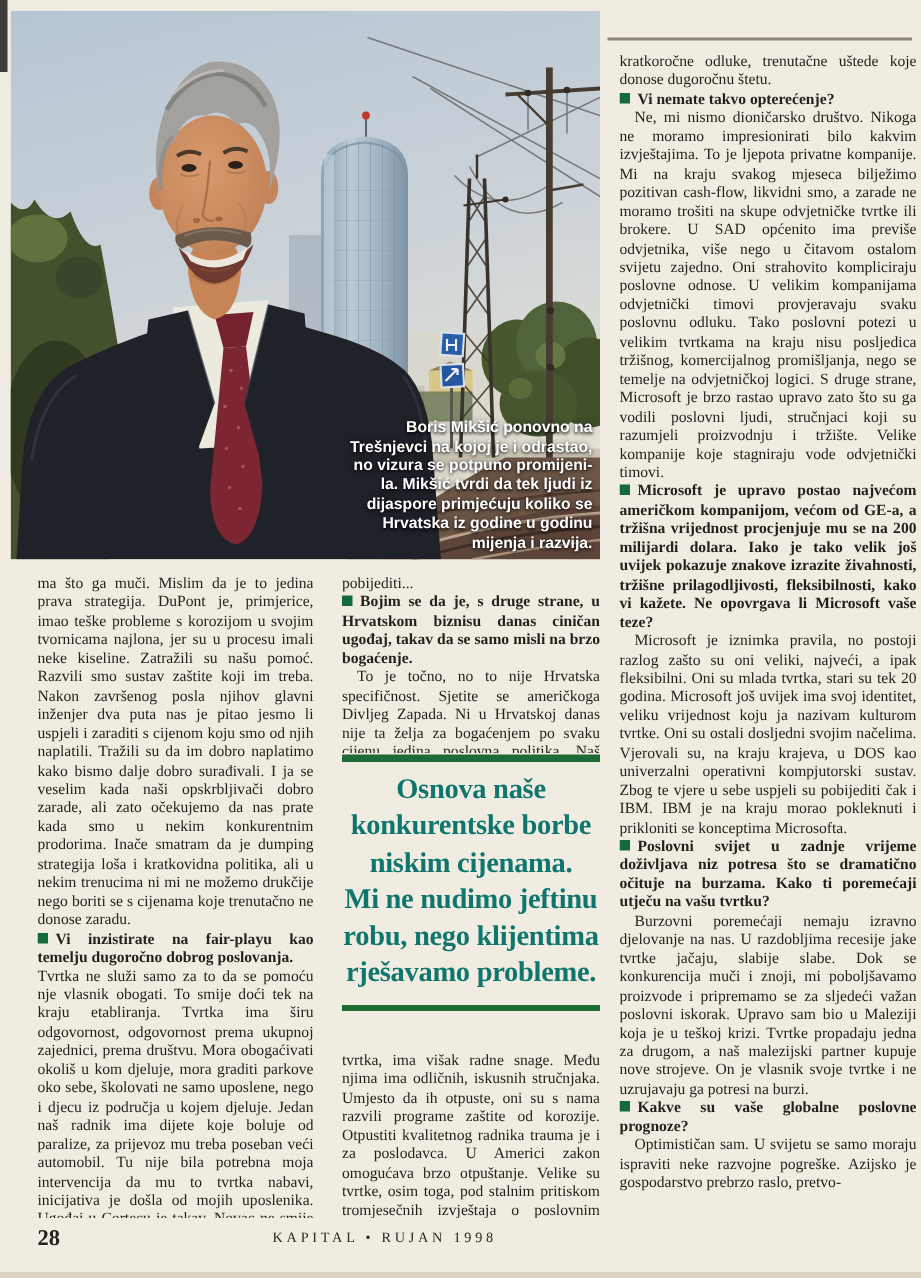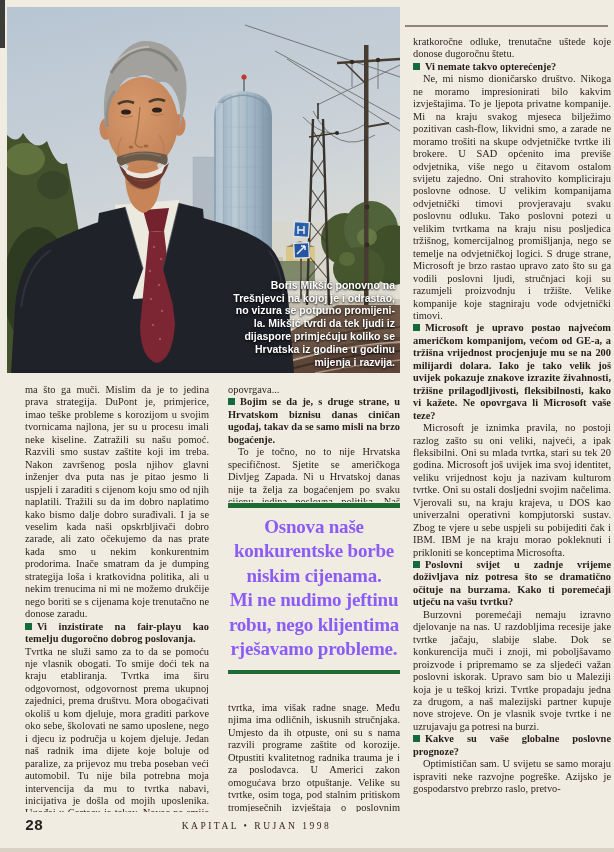--- a/index.html
+++ b/index.html
@@ -26,21 +26,21 @@
   .question{font-weight:bold;}
   .indent{text-indent:10px;}
   .sq{display:inline-block;width:7px;height:7px;margin-right:5px;position:relative;top:0px;}
 
   .quote{position:absolute;left:228px;top:503px;width:172px;}
   .qrule{height:4.5px;}
   .qtext{padding:7px 0 8px 0;text-align:center;font-weight:bold;font-size:19px;
          line-height:24.5px;letter-spacing:-0.2px;}
   .qtext div{white-space:nowrap;}
 
-  .pagenum{position:absolute;left:25px;top:818px;font-family:Liberation Mono, monospace;
+  .pagenum{position:absolute;left:25px;top:818px;font-family:Liberation Serif, serif;
            font-weight:bold;font-size:15px;color:#25211b;}
   .footer{position:absolute;left:0;top:821px;width:513px;text-align:center;
           font-size:9.5px;letter-spacing:2.5px;color:#2c2620;}
 </style>
 </head>
 <body>
 
 <div class="page">
 
   <div class="scan-mark"></div>
@@ -236,28 +236,28 @@
   </figure>
 
   <div class="top-rule"></div>
 
   <div class="col" id="col-left">
       <p class="body">ma što ga muči. Mislim da je to jedina prava strategija. DuPont je, primjerice, imao teške probleme s korozijom u svojim tvornicama najlona, jer su u procesu imali neke kiseline. Zatražili su našu pomoć. Razvili smo sustav zaštite koji im treba. Nakon završenog posla njihov glavni inženjer dva puta nas je pitao jesmo li uspjeli i zaraditi s cijenom koju smo od njih naplatili. Tražili su da im dobro naplatimo kako bismo dalje dobro surađivali. I ja se veselim kada naši opskrbljivači dobro zarade, ali zato očekujemo da nas prate kada smo u nekim konkurentnim prodorima. Inače smatram da je dumping strategija loša i kratkovidna politika, ali u nekim trenucima ni mi ne možemo drukčije nego boriti se s cijenama koje trenutačno ne donose zaradu.</p>
       <p class="question"><span class="sq" style="background: rgb(21, 106, 60);"></span>Vi inzistirate na fair-playu kao temelju dugoročno dobrog poslovanja.</p>
       <p class="body">Tvrtka ne služi samo za to da se pomoću nje vlasnik obogati. To smije doći tek na kraju etabliranja. Tvrtka ima širu odgovornost, odgovornost prema ukupnoj zajednici, prema društvu. Mora obogaćivati okoliš u kom djeluje, mora graditi parkove oko sebe, školovati ne samo uposlene, nego i djecu iz područja u kojem djeluje. Jedan naš radnik ima dijete koje boluje od paralize, za prijevoz mu treba poseban veći automobil. Tu nije bila potrebna moja intervencija da mu to tvrtka nabavi, inicijativa je došla od mojih uposlenika. Ugođaj u Cortecu je takav. Novac ne smije biti najveća radna</p>
     </div>
   <div class="col" id="col-mid-top">
-      <p class="body">opovrgava...</p>
+      <p class="body">pobijediti...</p>
       <p class="question"><span class="sq" style="background: rgb(21, 106, 60);"></span>Bojim se da je, s druge strane, u Hrvatskom biznisu danas ciničan ugođaj, takav da se samo misli na brzo bogaćenje.</p>
       <p class="body indent">To je točno, no to nije Hrvatska specifičnost. Sjetite se američkoga Divljeg Zapada. Ni u Hrvatskoj danas nije ta želja za bogaćenjem po svaku cijenu jedina poslovna politika. Naš hrvatski partner Crosco, Inina</p>
     </div>
 
   <div class="quote">
     <div class="qrule" style="background: rgb(30, 107, 52);"></div>
-    <div class="qtext" id="quote-text" style="color: #8b5cf6;">
+    <div class="qtext" id="quote-text" style="color: #0f766e;">
         <div>Osnova naše</div>
         <div>konkurentske borbe</div>
         <div>niskim cijenama.</div>
         <div>Mi ne nudimo jeftinu</div>
         <div>robu, nego klijentima</div>
         <div>rješavamo probleme.</div>
       </div>
     <div class="qrule" style="background: rgb(30, 107, 52);"></div>
   </div>
 

